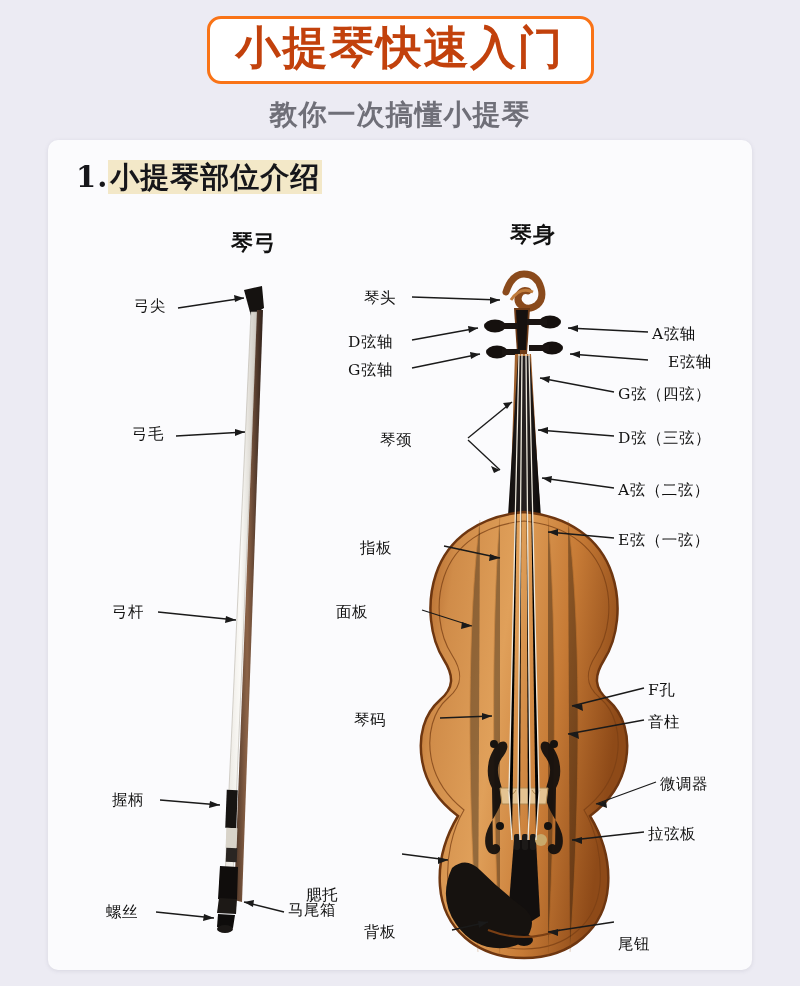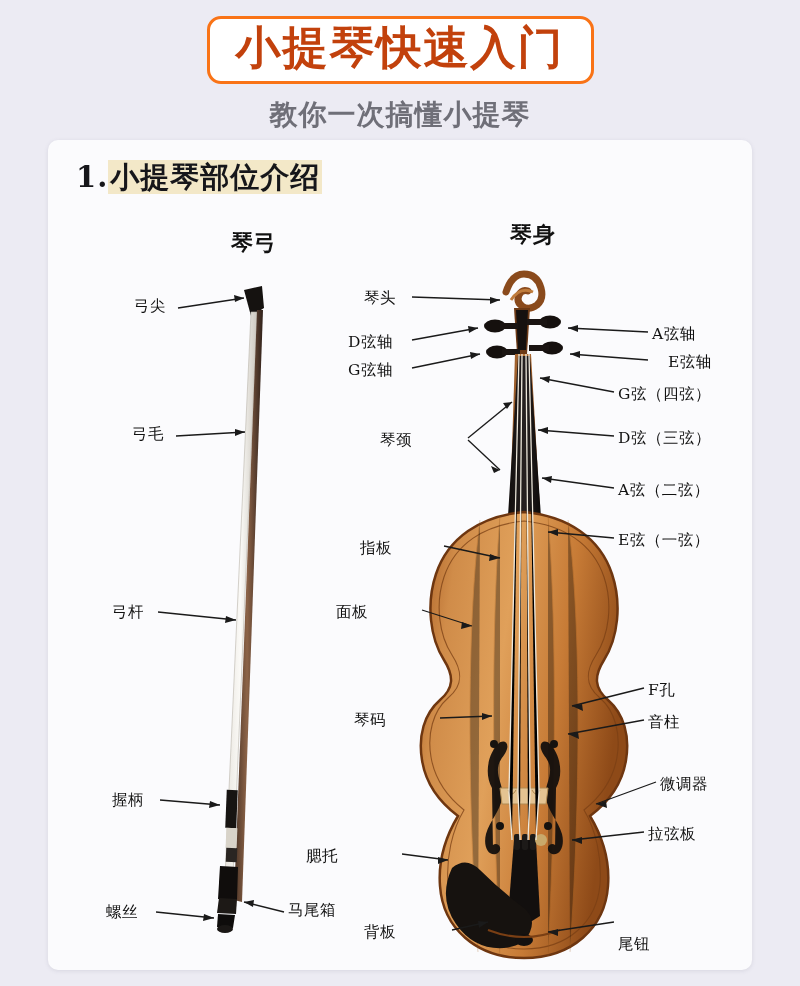--- a/index.html
+++ b/index.html
@@ -318,21 +318,21 @@
     </g>
   </svg>
 
   <div class="lbl" style="left:316px;top:148px;">琴头</div>
   <div class="lbl" style="left:300px;top:192px;">D弦轴</div>
   <div class="lbl" style="left:300px;top:220px;">G弦轴</div>
   <div class="lbl" style="left:332px;top:290px;">琴颈</div>
   <div class="lbl" style="left:312px;top:398px;">指板</div>
   <div class="lbl" style="left:288px;top:462px;">面板</div>
   <div class="lbl" style="left:306px;top:570px;">琴码</div>
-  <div class="lbl" style="left:258px;top:706px;">腮托</div>
+  <div class="lbl" style="left:258px;top:745px;">腮托</div>
   <div class="lbl" style="left:316px;top:782px;">背板</div>
 
   <div class="lbl" style="left:604px;top:184px;">A弦轴</div>
   <div class="lbl" style="left:620px;top:212px;">E弦轴</div>
   <div class="lbl" style="left:570px;top:244px;">G弦（四弦）</div>
   <div class="lbl" style="left:570px;top:288px;">D弦（三弦）</div>
   <div class="lbl" style="left:570px;top:340px;">A弦（二弦）</div>
   <div class="lbl" style="left:570px;top:390px;">E弦（一弦）</div>
   <div class="lbl" style="left:600px;top:540px;">F孔</div>
   <div class="lbl" style="left:600px;top:572px;">音柱</div>

